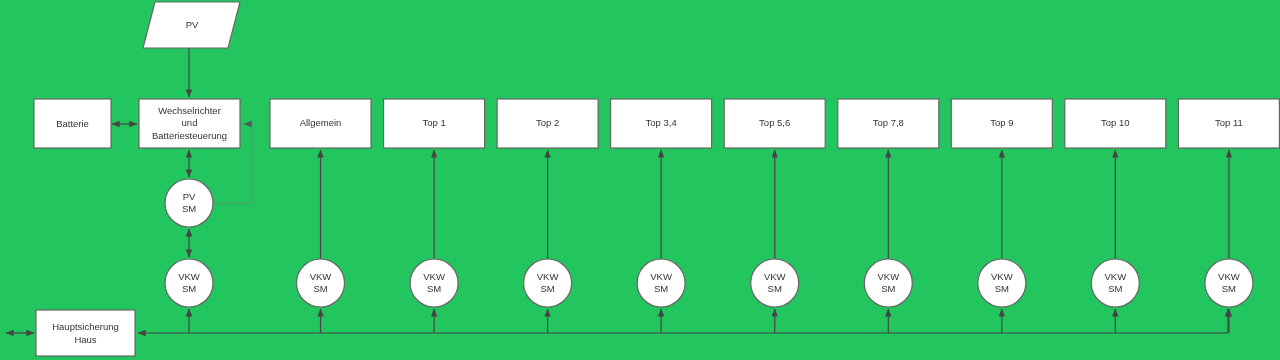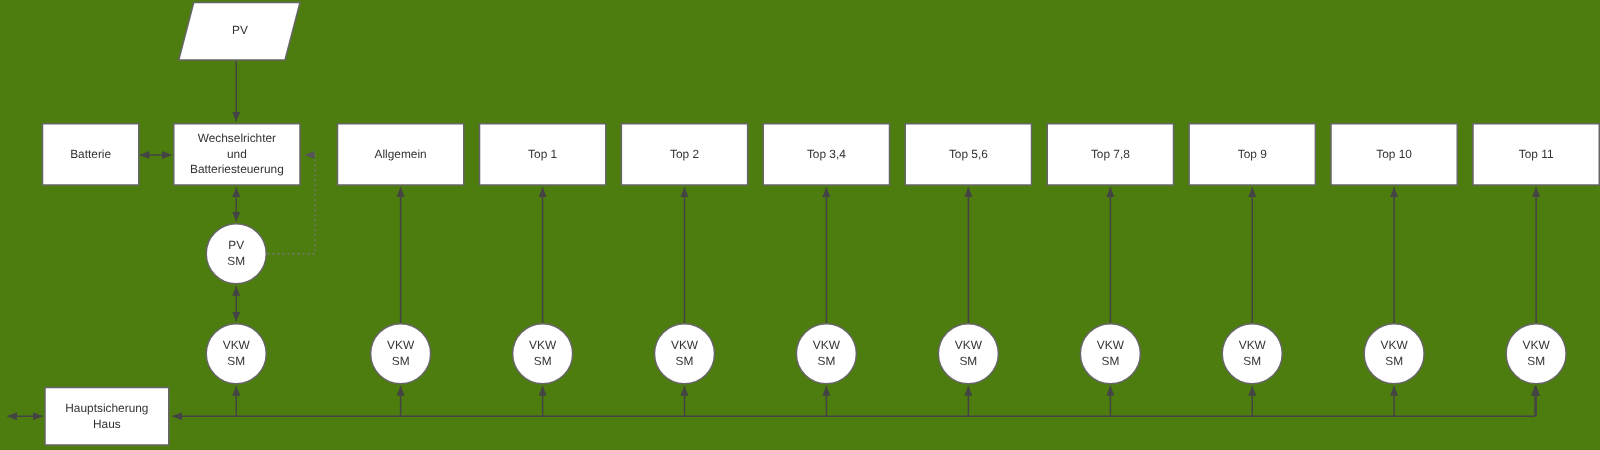--- a/index.html
+++ b/index.html
@@ -8,21 +8,21 @@
     padding: 0;
     background: #ffffff;
   }
   body {
     font-family: "Liberation Sans", "DejaVu Sans", sans-serif;
   }
   #canvas {
     position: relative;
     width: 1280px;
     height: 360px;
-    background: #4d7c0f;
+    background: #22c55e;
     overflow: hidden;
   }
   #diagram-svg {
     position: absolute;
     top: 0;
     left: 0;
     width: 1280px;
     height: 360px;
     display: block;
   }

